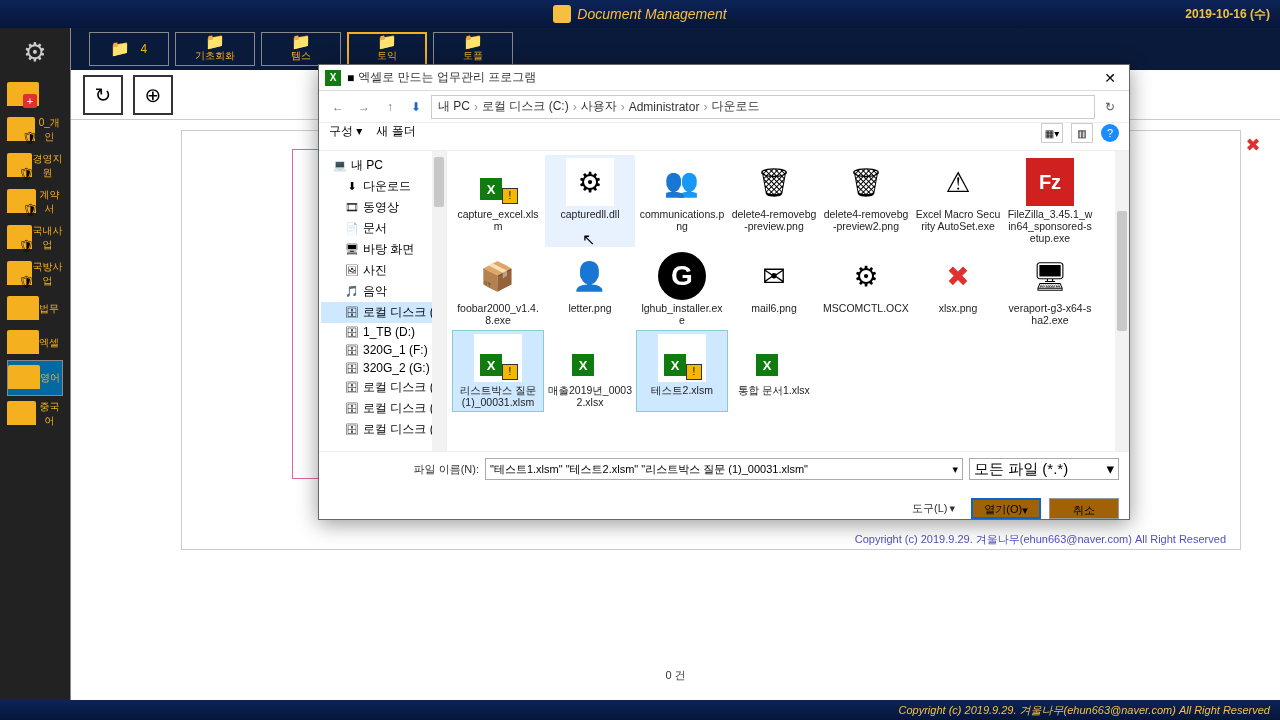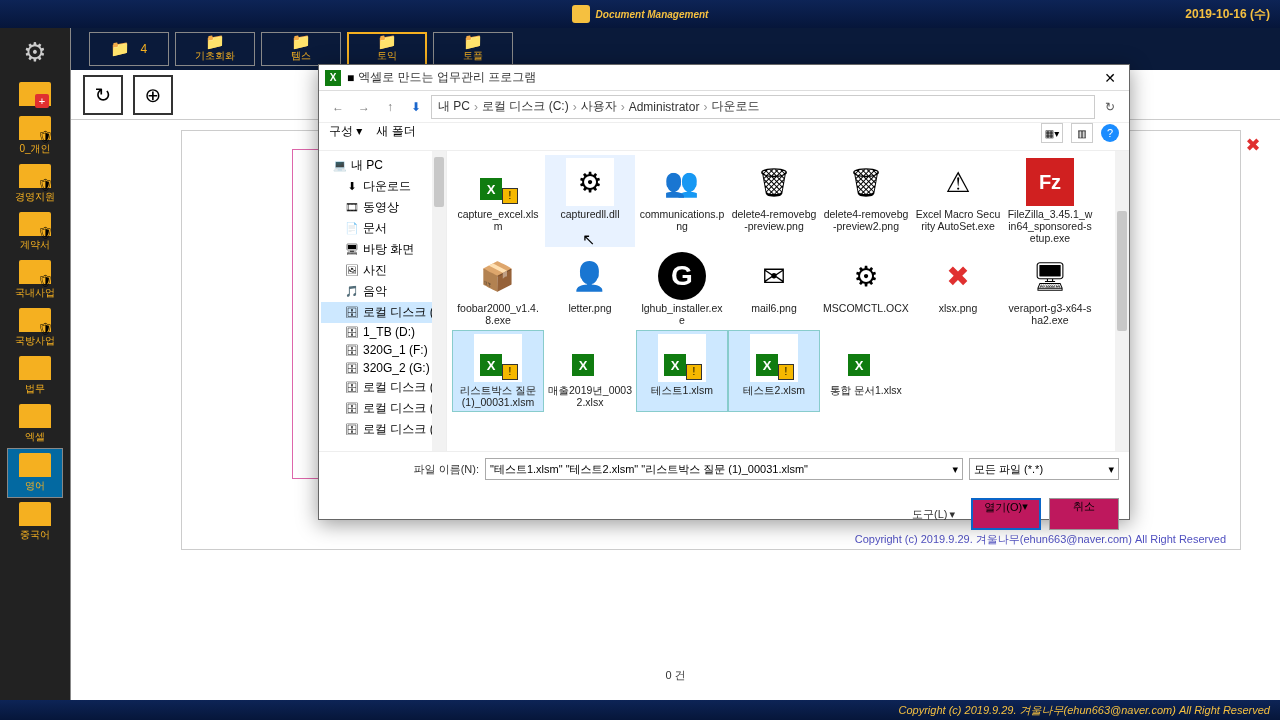--- a/index.html
+++ b/index.html
@@ -1,30 +1,30 @@
 <!DOCTYPE html>
 <html><head>
 <meta charset="utf-8">
 <style>
 * { margin:0; padding:0; box-sizing:border-box; font-family:"Malgun Gothic","맑은 고딕",sans-serif; }
 body { width:1280px; height:720px; background:#0a1a3a; overflow:hidden; position:relative; }
 
 
 .titlebar { height:28px; background:linear-gradient(#0d2456,#06163a); display:flex; align-items:center; justify-content:center; position:relative; }
 .titlebar .logo { width:18px; height:18px; background:#f5c040; border-radius:3px; margin-right:6px; display:inline-block; }
-.titlebar .title { color:#f5c040; font-style:italic; font-weight:bold; font-size:10px; }
+.titlebar .title { color:#f5c040; font-style:italic; font-weight:normal; font-size:14px; }
 .titlebar .date { position:absolute; right:10px; color:#f5c040; font-size:12px; font-weight:bold; }
 
 
 .main { display:flex; height:672px; }
 
 
 .sidebar { width:70px; background:#222; display:flex; flex-direction:column; align-items:center; padding-top:6px; gap:4px; }
 .sidebar .gear { width:36px; height:36px; color:#ccc; display:flex; align-items:center; justify-content:center; font-size:26px; margin-bottom:4px; }
-.sidebar .sideitem { width:56px; display:flex; flex-direction:column; align-items:center; padding:4px 0; cursor:pointer; }
+.sidebar .sideitem { width:56px; display:flex; align-items:center; padding:4px 0; cursor:pointer; }
 .sidebar .sideitem.selected { background:#0369a1; border:1px solid #888; }
 .sidebar .folder-ic { width:32px; height:24px; background:#f5b020; border-radius:2px 2px 0 0; position:relative; margin-bottom:2px; }
 .sidebar .folder-ic.add::after { content:"+"; position:absolute; right:2px; bottom:-2px; background:#e03030; color:#fff; width:14px; height:14px; border-radius:2px; font-size:11px; line-height:14px; text-align:center; }
 .sidebar .folder-ic.shield::after { content:"🛡"; position:absolute; right:-2px; bottom:-4px; font-size:12px; }
 .sidebar .sideitem span { font-size:10px; color:#f5b020; text-align:center; }
 
 
 .content { flex:1; background:#fff; position:relative; border-left:1px solid #888; }
 .tabbar { height:42px; background:#0a1a3a; display:flex; align-items:center; padding-left:18px; gap:6px; }
 .tab { min-width:80px; height:34px; border:1px solid #888; display:flex; flex-direction:column; align-items:center; justify-content:center; color:#f5b020; font-size:10px; padding:0 8px; }
@@ -90,24 +90,24 @@
 .fitem .thumb.excel::before { content:"X"; position:absolute; left:6px; bottom:6px; width:22px; height:22px; background:#107c10; color:#fff; font-weight:bold; display:flex; align-items:center; justify-content:center; font-size:13px; }
 .fitem .thumb.excel.warn::after { content:"!"; position:absolute; right:4px; bottom:2px; width:14px; height:14px; background:#f5b800; border:1px solid #333; font-size:10px; line-height:14px; text-align:center; }
 .fitem .fname { font-size:10.5px; text-align:center; line-height:12px; margin-top:2px; word-break:break-all; color:#222; }
 .dialog .files .scrollv { position:absolute; right:0; top:0; bottom:0; width:14px; background:#f2f2f2; }
 .dialog .files .scrollv .thumb2 { position:absolute; left:2px; right:2px; top:60px; height:120px; background:#c8c8c8; border-radius:2px; }
 
 .dialog .footer { height:68px; border-top:1px solid #eee; padding:6px 10px; display:flex; flex-direction:column; gap:18px; }
 .dialog .footer .row1 { display:flex; align-items:center; gap:6px; }
 .dialog .footer .lbl { width:150px; text-align:right; font-size:11px; color:#333; }
 .dialog .footer .fname-box { flex:1; height:22px; border:1px solid #aaa; padding:0 4px; display:flex; align-items:center; font-size:11px; }
-.dialog .footer .filter { width:150px; height:22px; border:1px solid #aaa; display:flex; align-items:center; padding:0 4px; font-size:11px; justify-content:space-between; }
+.dialog .footer .filter { width:150px; height:22px; border:1px solid #aaa; display:flex; align-items:center; padding:0 4px; font-size:15px; justify-content:space-between; }
 .dialog .footer .row2 { display:flex; justify-content:flex-end; gap:8px; align-items:center; }
 .dialog .footer .tool { font-size:11px; color:#333; display:flex; align-items:center; gap:2px; margin-right:8px; }
-.dialog .footer .dbtn { min-width:70px; height:32px; border:1px solid #999; background:#be185d; display:flex; align-items:flex-start; justify-content:center; font-size:11px; cursor:pointer; }
+.dialog .footer .dbtn { min-width:70px; height:21px; border:1px solid #999; background:#a16207; display:flex; align-items:flex-end; justify-content:center; font-size:11px; cursor:pointer; }
 .dialog .footer .dbtn.primary { border:2px solid #0a66c8; }
 
 .cursor { position:absolute; left:582px; top:230px; font-size:16px; color:#000; pointer-events:none; z-index:1000; }
 </style>
 </head>
 <body>
 
 <div class="titlebar">
   <span class="logo"></span>
   <span class="title">Document Management</span>
@@ -368,24 +368,20 @@
         <div class="fitem sel">
           <div class="thumb excel warn"></div>
           <div class="fname">리스트박스 질문 (1)_00031.xlsm</div>
         </div>
         <div class="fitem">
           <div class="thumb excel"></div>
           <div class="fname">매출2019년_00032.xlsx</div>
         </div>
         <div class="fitem sel">
           <div class="thumb excel warn"></div>
-          <div class="fname">테스트1.xlsm</div>
-        </div>
-        <div class="fitem sel">
-          <div class="thumb excel warn"></div>
           <div class="fname">테스트2.xlsm</div>
         </div>
         <div class="fitem">
           <div class="thumb excel"></div>
           <div class="fname">통합 문서1.xlsx</div>
         </div>
         <div class="scrollv">
           <div class="thumb2"></div>
         </div>
     </div>

